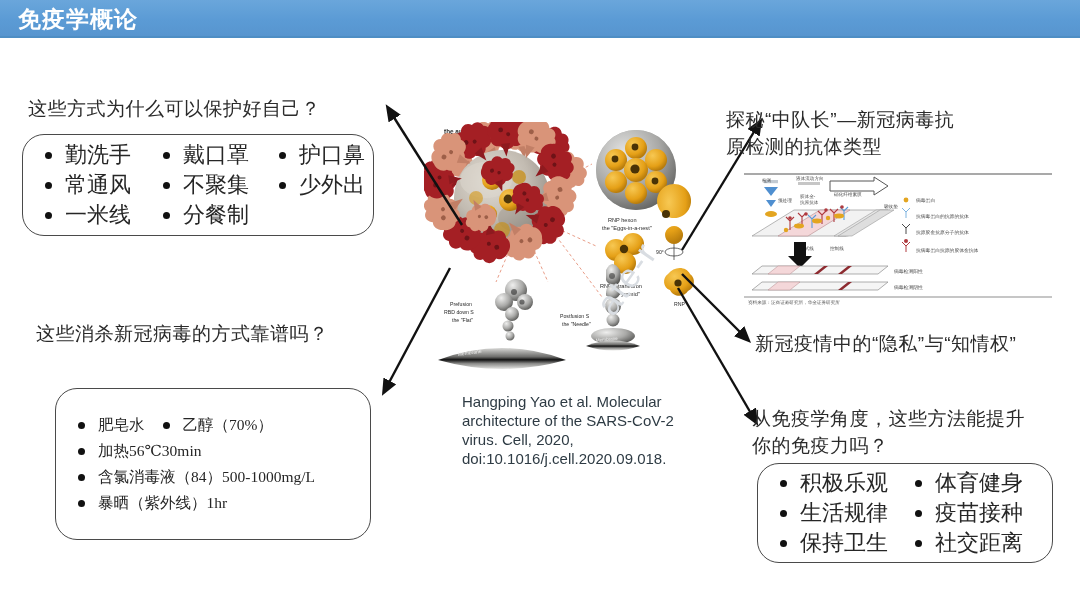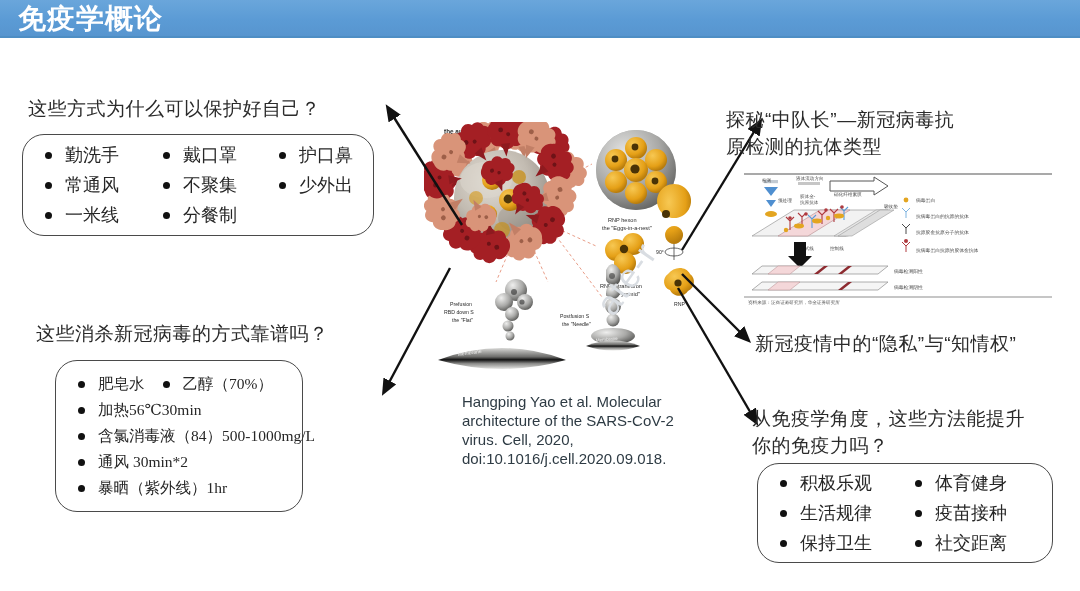--- a/index.html
+++ b/index.html
@@ -23,21 +23,21 @@
     width: 1080px; height: 38px;
     background: linear-gradient(180deg, #6aa6db 0%, #5b9bd5 55%, #5795cf 100%);
     border-bottom: 2px solid #4e8ec4;
     box-sizing: border-box;
   }
   #header-title {
     position: absolute;
     left: 18px; top: 3px;
     font-family: "Liberation Sans", "DejaVu Sans", sans-serif;
     font-weight: bold;
-    font-size: 28px;
+    font-size: 23px;
     color: #ffffff;
     letter-spacing: 1px;
     line-height: 32px;
   }
 
   
   .q-text {
     position: absolute;
     font-family: "Liberation Sans", "DejaVu Sans", sans-serif;
     font-size: 19px;
@@ -59,21 +59,21 @@
     position: absolute;
     left: 0; top: 0; right: 0; bottom: 0;
     display: grid;
     align-content: center;
     box-sizing: border-box;
   }
   .b-item {
     display: flex;
     align-items: center;
     font-family: "Liberation Serif", "DejaVu Serif", serif;
-    font-size: 18px;
+    font-size: 22px;
     color: #262626;
     white-space: nowrap;
   }
   .b-dot {
     width: 7px; height: 7px;
     border-radius: 50%;
     background: #111111;
     flex: 0 0 auto;
     margin-right: 13px;
   }
@@ -83,21 +83,21 @@
 
   
   #box-protect { left: 22px; top: 134px; width: 352px; height: 102px; }
   #box-protect .bullet-grid {
     grid-template-columns: 118px 116px auto;
     grid-auto-rows: 30px;
     padding: 4px 0 4px 22px;
   }
 
   
-  #box-kill { left: 55px; top: 360px; width: 248px; height: 152px; text-decoration: underline; }
+  #box-kill { left: 55px; top: 388px; width: 316px; height: 152px; text-decoration: underline; }
   #box-kill .bullet-grid {
     grid-template-columns: 1fr;
     grid-auto-rows: 26px;
     padding: 6px 0 6px 22px;
   }
   #box-kill .b-item { font-size: 15.5px; }
 
   
   #box-immune { left: 757px; top: 463px; width: 296px; height: 100px; }
   #box-immune .bullet-grid {
@@ -510,24 +510,20 @@
     <div class="b-item">
         <span class="b-dot"></span>
         <span>加热56℃30min</span>
       </div>
     <div class="b-item">
         <span class="b-dot"></span>
         <span>含氯消毒液（84）500-1000mg/L</span>
       </div>
     <div class="b-item">
         <span class="b-dot"></span>
-        <span>通风 30min*2</span>
-      </div>
-    <div class="b-item">
-        <span class="b-dot"></span>
         <span>暴晒（紫外线）1hr</span>
       </div>
   </div>
 </div>
 
 <div id="citation">Hangping Yao et al. Molecular architecture of the SARS-CoV-2 virus. Cell, 2020, doi:10.1016/j.cell.2020.09.018.</div>
 
 <div class="q-text" id="q-antigen">探秘“中队长”—新冠病毒抗
 原检测的抗体类型</div>
 

